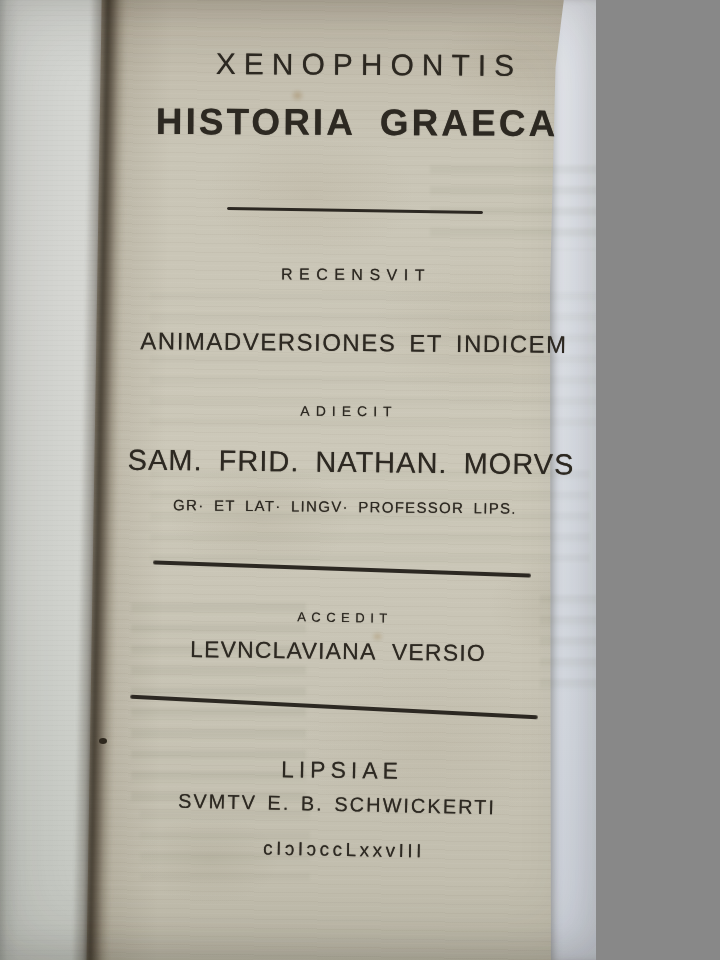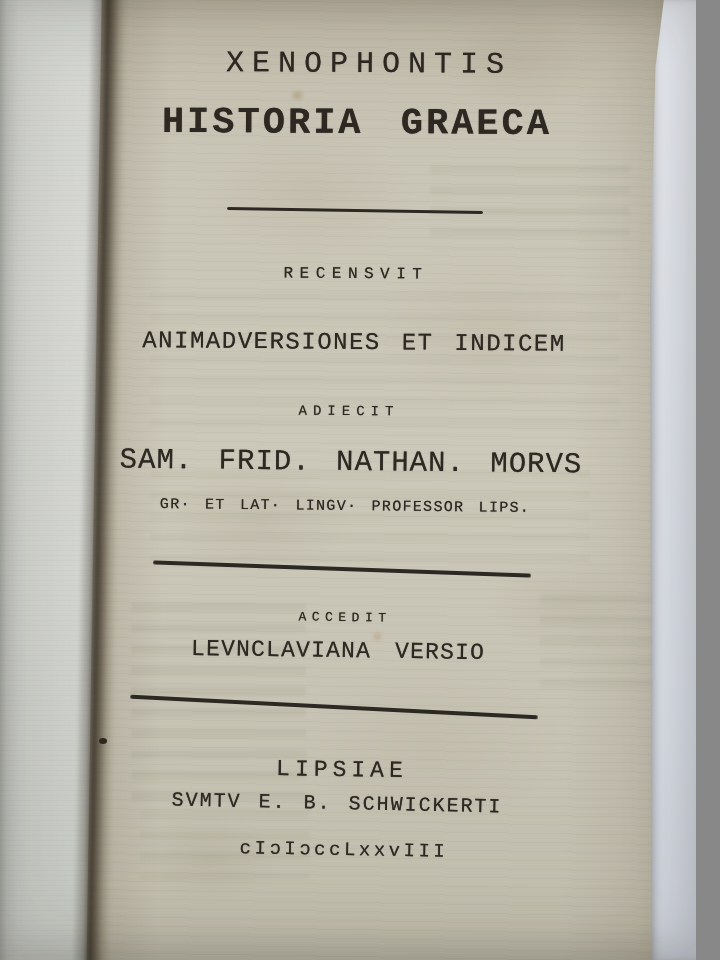--- a/index.html
+++ b/index.html
@@ -1,19 +1,19 @@
 <!DOCTYPE html>
 <html><head>
 <meta charset="utf-8">
 <style>
   html,body{margin:0;padding:0;background:#888;}
   #photo{
-    position:relative; width:696px; height:960px; overflow:hidden;
+    position:relative; width:596px; height:960px; overflow:hidden;
     background:#c8c4b5;
-    font-family:Liberation Mono, monospace;
+    font-family:Liberation Sans, sans-serif;
   }
   
   .facing-page{
     position:absolute; left:0; top:0; width:124px; height:960px; z-index:1;
     background:
       linear-gradient(to right, rgba(90,95,90,0.28) 0px, rgba(120,125,120,0.10) 7px, rgba(255,255,255,0) 18px),
       linear-gradient(to bottom, #d3d5d1 0%, #d6d7d3 30%, #d2d4cf 60%, #c9ccc6 85%, #c2c5bf 100%);
   }
   .facing-page::after{
     content:""; position:absolute; inset:0;

